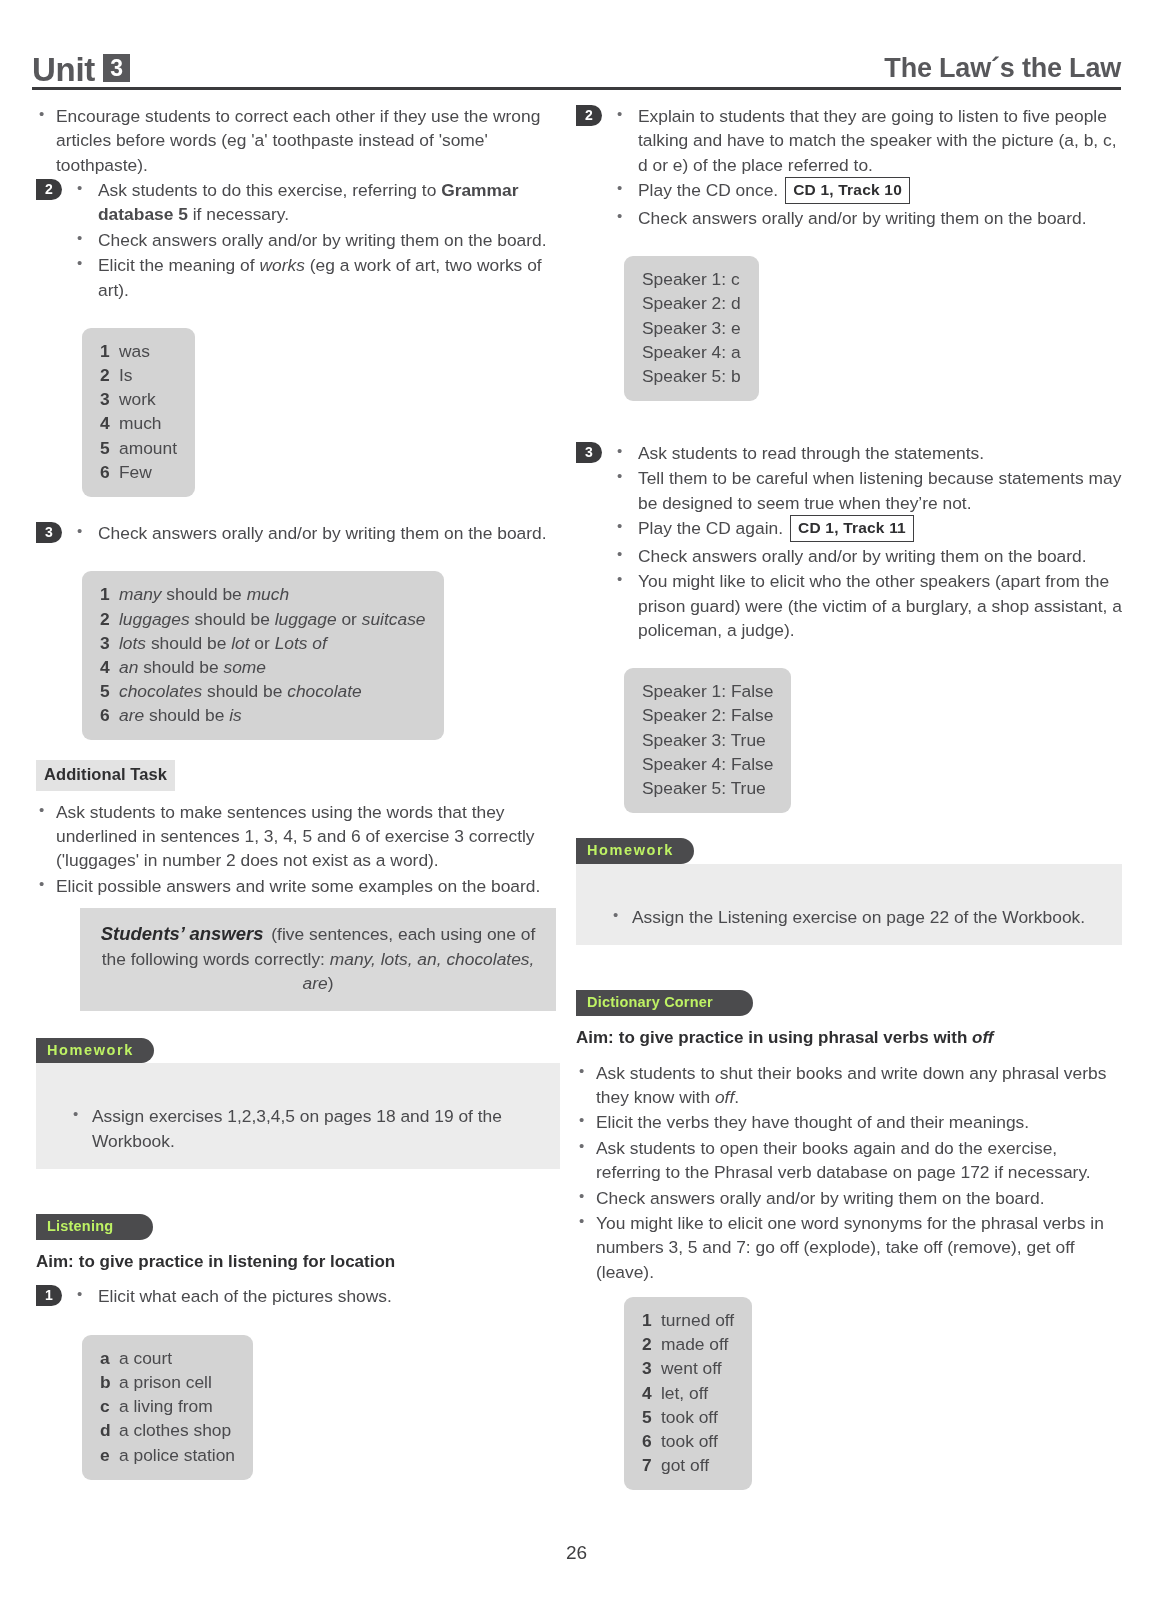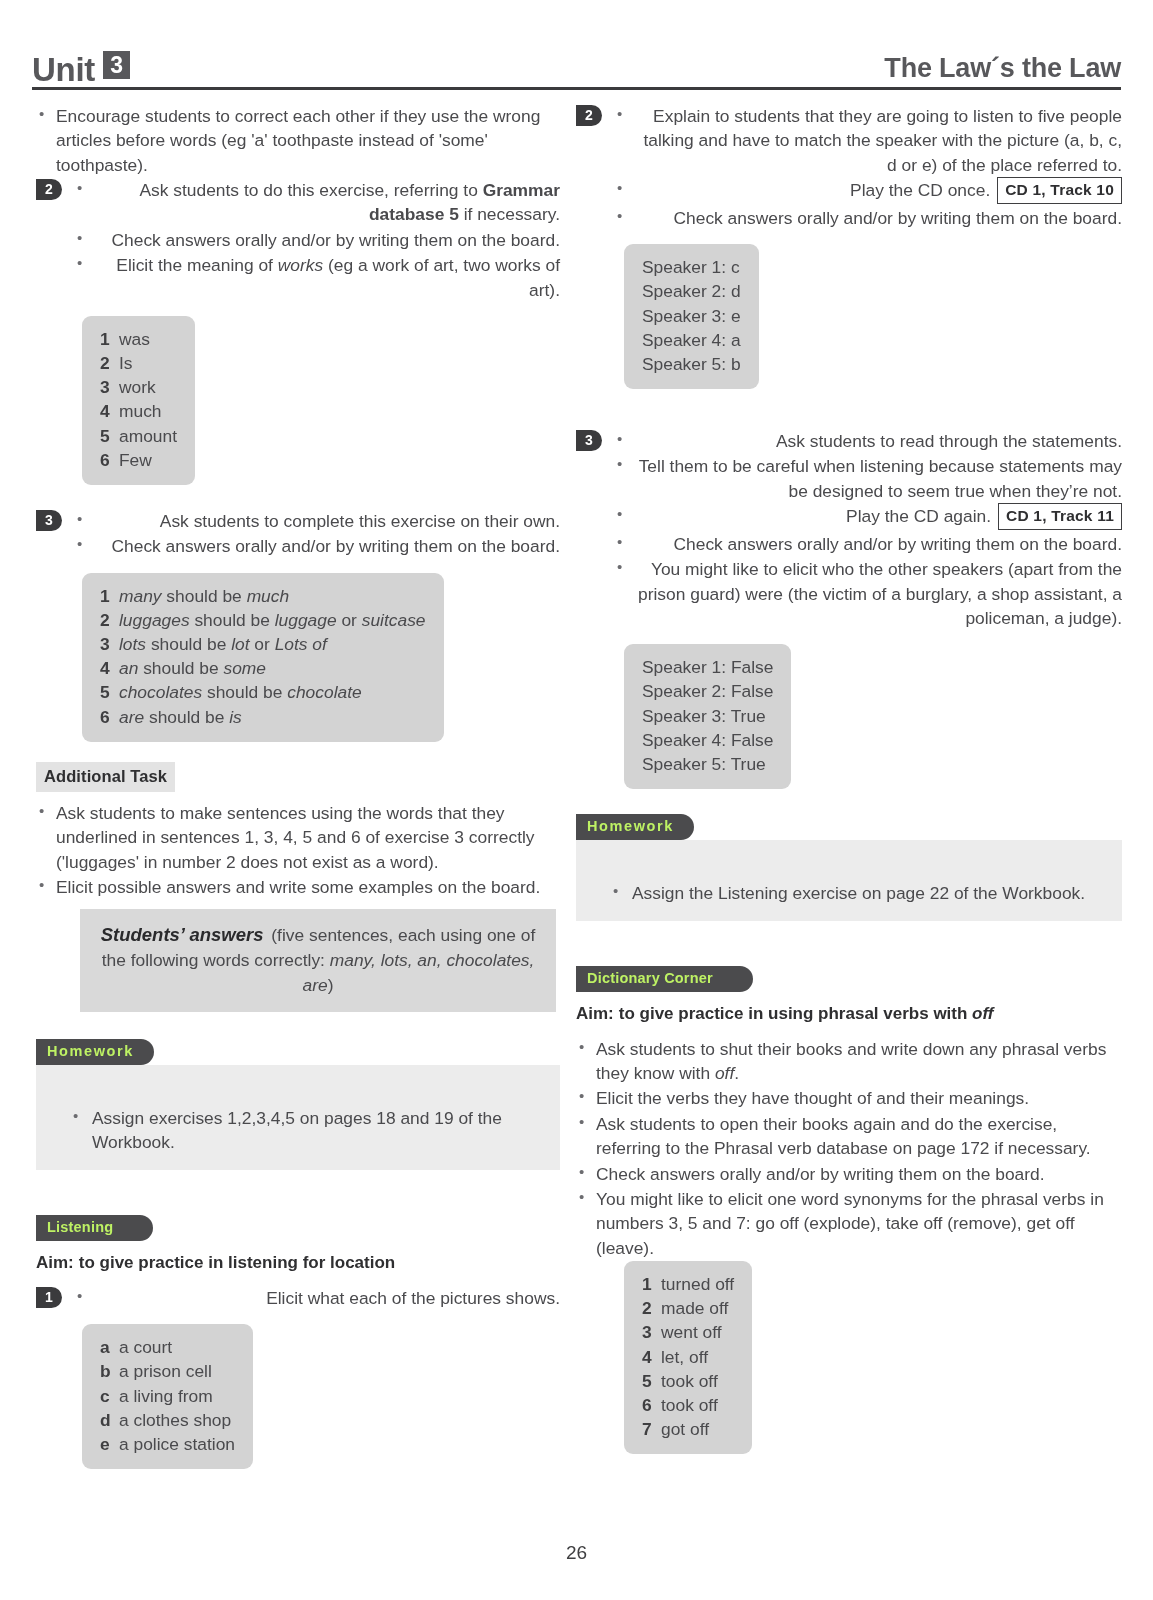--- a/index.html
+++ b/index.html
@@ -33,21 +33,21 @@
   .unit-title {
     position: absolute;
     left: 0;
     bottom: 4px;
     font-size: 33px;
     font-weight: bold;
     color: #58585b;
     letter-spacing: -0.3px;
     line-height: 1;
     display: flex;
-    align-items: flex-start;
+    align-items: center;
   }
   .unit-badge {
     display: inline-block;
     background: #58585b;
     color: #ffffff;
     font-size: 23px;
     font-weight: bold;
     width: 27px;
     height: 28px;
     line-height: 28px;
@@ -116,29 +116,29 @@
     font-size: 14px;
     font-weight: bold;
     line-height: 21px;
     text-align: center;
     border-top-right-radius: 11px;
     border-bottom-right-radius: 11px;
   }
   .ex ul.bl > li::before { left: 1px; }
 
   
-  .ex ul.bl > li { padding-left: 22px; text-align: right; }
+  .ex ul.bl > li { padding-left: 22px; }
 
   
   .answer-box {
     background: #d3d3d3;
     border-radius: 9px;
     padding: 11px 18px 13px 18px;
     display: inline-block;
-    margin: 0 0 14px 46px;
+    margin: 12px 0 14px 46px;
   }
   .answer-box.rb { margin-left: 48px; }
   .answer-row {
     display: flex;
     line-height: 1.39;
     white-space: nowrap;
   }
   .answer-num {
     font-weight: bold;
     color: #3f3f41;
@@ -288,21 +288,20 @@
         <span class="answer-txt">Few</span>
       </div>
   </div>
 
   <div class="spacer-sm"></div>
 
   
   <div class="ex">
     <div class="ex-badge">3</div>
     <ul class="bl">
-      <li>Ask students to complete this exercise on their own.</li>
       <li>Check answers orally and/or by writing them on the board.</li>
     </ul>
   </div>
 
   
   <div class="answer-box">
     <div class="answer-row">
         <span class="answer-num">1</span>
         <span class="answer-txt"><i>many</i><span> should be </span><i>much</i></span>
       </div>

